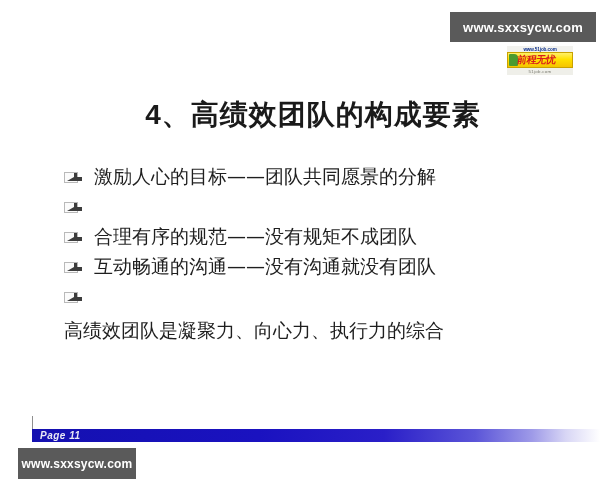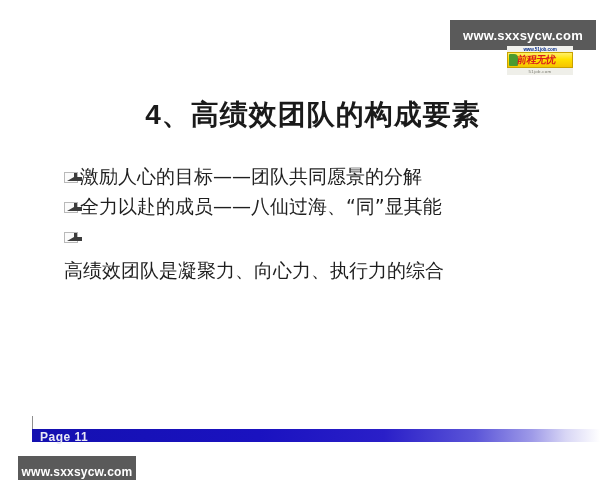--- a/index.html
+++ b/index.html
@@ -24,21 +24,20 @@
     position: absolute;
     background: #5a5a5a;
     color: #ffffff;
     font-family: "Liberation Sans", sans-serif;
     font-weight: bold;
     letter-spacing: 0.2px;
     display: flex;
     align-items: center;
     justify-content: center;
     white-space: nowrap;
-    margin-top: 8px;
   }
   #watermark-top {
     left: 450px;
     top: 12px;
     width: 146px;
     height: 30px;
     font-size: 13px;
   }
   #watermark-bottom {
     left: 18px;
@@ -177,21 +176,21 @@
   }
   .bullet-icon::after {
     content: "";
     position: absolute;
     right: 0.5px;
     top: 0.5px;
     width: 3px;
     height: 4px;
     background: #3d3d3d;
   }
-  .line-text { flex: 0 1 auto; }
+  .line-text { flex: 0 1 auto; margin-left: 14px; }
   .line.no-bullet { padding-left: 0px; }
   .line.no-bullet .line-text { margin-left: 0; margin-top: 8px; }
 
   
   #footer-tick {
     position: absolute;
     left: 32px;
     top: 416px;
     width: 1px;
     height: 13px;
@@ -210,25 +209,26 @@
         #5b55d8 78%,
         #9e9ae8 88%,
         #d8d6f5 94%,
         #ffffff 100%);
   }
   #page-label {
     position: absolute;
     left: 40px;
     top: 430px;
     font-family: "Liberation Sans", sans-serif;
-    font-size: 12px;
+    font-size: 10px;
     font-weight: bold;
     color: #e8e8f5;
     letter-spacing: 0.5px;
     white-space: nowrap;
+    font-style: italic;
   }
 </style>
 </head>
 <body>
 
 <div id="slide">
 
   <div class="watermark" id="watermark-top">www.sxxsycw.com</div>
 
   <div id="logo">
@@ -245,24 +245,31 @@
   <div id="body-list">
 
     <div class="line">
       <span class="bullet-icon"></span>
       <span class="line-text">激励人心的目标——团队共同愿景的分解</span>
     </div>
 
 
     <div class="line">
       <span class="bullet-icon"></span>
-      <span class="line-text">全力以赴的成员——八仙过海、“同”显其能</span>
-    </div>
-
-
+    </div>
+
+    <div class="line">
+      <span class="bullet-icon"></span>
+      <span class="line-text">合理有序的规范——没有规矩不成团队</span>
+    </div>
+
+    <div class="line">
+      <span class="bullet-icon"></span>
+      <span class="line-text">互动畅通的沟通——没有沟通就没有团队</span>
+    </div>
 
     <div class="line">
       <span class="bullet-icon"></span>
     </div>
 
     <div class="line no-bullet">
       <span class="line-text">高绩效团队是凝聚力、向心力、执行力的综合</span>
     </div>
 
   </div>

